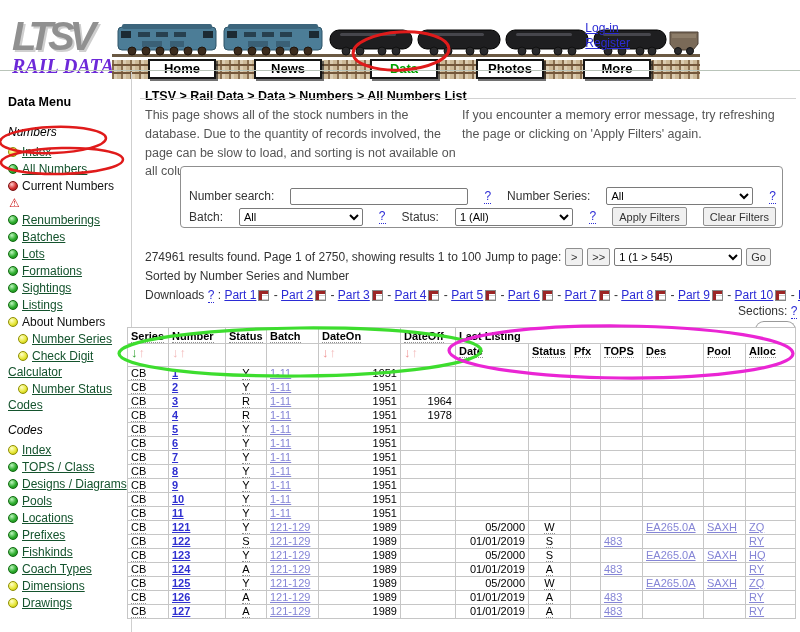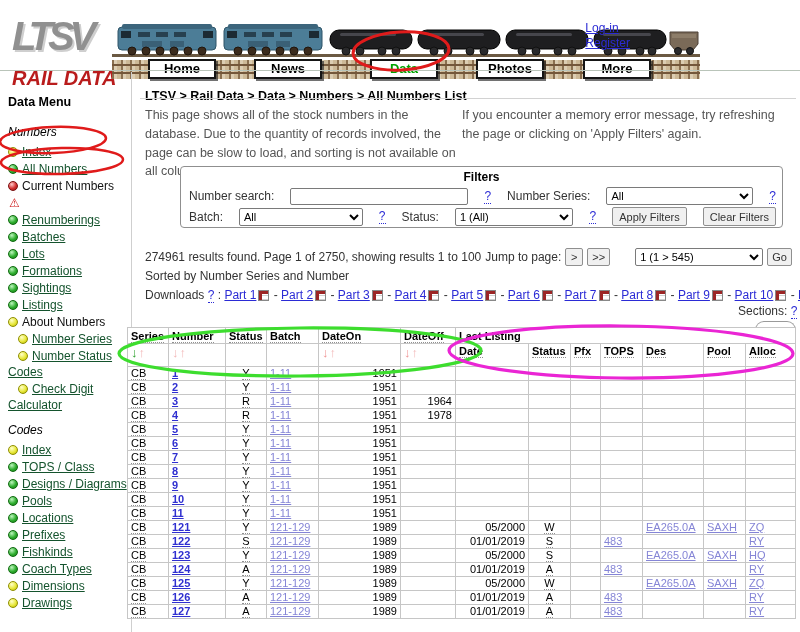--- a/index.html
+++ b/index.html
@@ -12,21 +12,21 @@
 
   
   .header { position:absolute; left:0; top:16px; width:642px; height:70px; background:#fff; }
   .logo { position:absolute; left:12px; top:0px; }
   .logo-ltsv {
     font-style:italic; font-weight:900; font-size:40px; line-height:40px;
     color:#909090; letter-spacing:-5px; text-shadow:2px 2px 0 #cfcfcf;
   }
   .logo-sub {
     font-style:italic; font-weight:bold; font-size:20px; line-height:20px;
-    color:#b91c1c; margin-top:12px; letter-spacing:0px;
+    color:#6d28d9; margin-top:0; letter-spacing:0px;font-family:Liberation Serif, serif;
   }
   .trains { position:absolute; left:112px; top:2px; width:588px; height:42px; }
   .trackstrip {
     position:absolute; left:112px; top:44px; width:588px; height:19px;
     background-image:
       linear-gradient(to bottom, rgba(0,0,0,0) 4px, #74573a 4px, #74573a 6px, rgba(0,0,0,0) 6px, rgba(0,0,0,0) 12px, #74573a 12px, #74573a 14px, rgba(0,0,0,0) 14px),
       repeating-linear-gradient(90deg, #8a6f4f 0 2px, #dccdb2 2px 5px, #cdb997 5px 9px);
   }
   .navbtn {
     position:absolute; top:43px; width:68px; height:20px; background:#fff;
@@ -63,21 +63,21 @@
   .frow { position:absolute; left:8px; right:6px; display:flex; align-items:center; gap:16px; font-size:12px; color:#333; white-space:nowrap; }
   .frow1 { top:20px; } .frow2 { top:40px; }
   .filters input[type=text] { width:178px; height:17px; border:1px solid #7a7a7a; border-radius:2px; font-size:11px; padding:0 3px; }
   .filters select, .results select { height:18px; border:1px solid #7a7a7a; border-radius:2px; font-size:11px; background:#fff; }
   .sel-series { flex:1; min-width:0; }
   .sel-batch { width:188px; } .sel-status { width:180px; }
   .qm { color:#2b2bd5; text-decoration:none; border-bottom:1px dotted #2b2bd5; cursor:help; }
   .fbtn, .pgbtn { font-size:11px; height:19px; background:#f0f0f0; border:1px solid #8f8f8f; border-radius:2px; padding:0 6px; cursor:pointer; color:#333; }
 
   .results { position:absolute; left:145px; top:248px; width:651px; display:flex; align-items:center; gap:4px; font-size:12px; color:#333; white-space:nowrap; }
-  .results .sel-page { width:128px;margin-left:21px; }
+  .results .sel-page { width:128px; }
   .pgbtn { height:18px; padding:0 4px; min-width:18px; }
   .sorted { position:absolute; left:145px; top:269px; font-size:12px; color:#333; }
 
   .downloads { position:absolute; left:145px; top:288px; width:651px; font-size:12px; color:#333; white-space:nowrap; }
   .downloads a { color:#2b2bd5; }
   .dlicon { display:inline-block; width:11px; height:11px; margin:0 1px 0 2px; vertical-align:-2px; border:1px solid #888;
     background-image:
       linear-gradient(to bottom, #9c2525 0, #9c2525 3px, rgba(0,0,0,0) 3px),
       linear-gradient(90deg, #9c2525 0, #9c2525 3px, rgba(0,0,0,0) 3px),
       repeating-linear-gradient(to bottom, #cfcfcf 0 1px, #fff 1px 4px),
@@ -221,22 +221,22 @@
       <div class="menu-item"><span class="ball ball-red"></span><span class="plain">Current Numbers</span></div>
       <div class="warn">⚠</div>
       <div class="menu-item"><span class="ball ball-green"></span><a>Renumberings</a></div>
       <div class="menu-item"><span class="ball ball-green"></span><a>Batches</a></div>
       <div class="menu-item"><span class="ball ball-green"></span><a>Lots</a></div>
       <div class="menu-item"><span class="ball ball-green"></span><a>Formations</a></div>
       <div class="menu-item"><span class="ball ball-green"></span><a>Sightings</a></div>
       <div class="menu-item"><span class="ball ball-green"></span><a>Listings</a></div>
       <div class="menu-item"><span class="ball ball-yellow"></span><span class="plain">About Numbers</span></div>
       <div class="menu-item"><span class="ind"></span><span class="ball ball-yellow"></span><a>Number Series</a></div>
+      <div class="menu-item"><span class="ind"></span><span class="ball ball-yellow"></span><a>Check Digit Calculator</a></div>
       <div class="menu-item"><span class="ind"></span><span class="ball ball-yellow"></span><a>Number Status Codes</a></div>
-      <div class="menu-item"><span class="ind"></span><span class="ball ball-yellow"></span><a>Check Digit Calculator</a></div>
       <div class="menu-heading">Codes</div>
       <div class="menu-item"><span class="ball ball-yellow"></span><a>Index</a></div>
       <div class="menu-item"><span class="ball ball-green"></span><a>TOPS / Class</a></div>
       <div class="menu-item"><span class="ball ball-green"></span><a>Designs / Diagrams</a></div>
       <div class="menu-item"><span class="ball ball-green"></span><a>Pools</a></div>
       <div class="menu-item"><span class="ball ball-green"></span><a>Locations</a></div>
       <div class="menu-item"><span class="ball ball-green"></span><a>Prefixes</a></div>
       <div class="menu-item"><span class="ball ball-green"></span><a>Fishkinds</a></div>
       <div class="menu-item"><span class="ball ball-green"></span><a>Coach Types</a></div>
       <div class="menu-item"><span class="ball ball-yellow"></span><a>Dimensions</a></div>
@@ -244,21 +244,20 @@
     </div>
 </div>
 
 <div class="breadcrumb">LTSV &gt; Rail Data &gt; Data &gt; Numbers &gt; All Numbers List</div>
 <div class="main-rule"></div>
 
 <div class="intro-left">This page shows all of the stock numbers in the database. Due to the quantity of records involved, the page can be slow to load, and sorting is not available on all columns.</div>
 <div class="intro-right">If you encounter a memory error message, try refreshing the page or clicking on 'Apply Filters' again.</div>
 
 <div class="filters">
-  <div class="filters-title">Filters</div>
   <div class="frow frow1">
     <span>Number search:</span>
     <input type="text" value="" style="">
     <a class="qm">?</a>
     <span>Number Series:</span>
     <select class="sel-series"><option>All</option></select>
     <a class="qm">?</a>
   </div>
   <div class="frow frow2">
     <span>Batch:</span>

